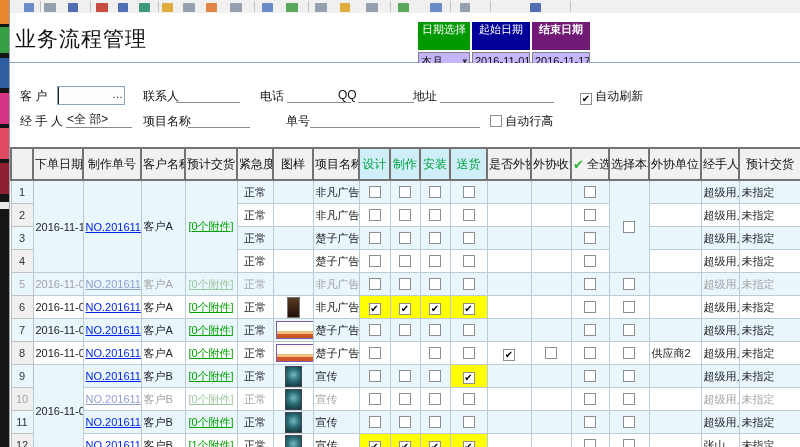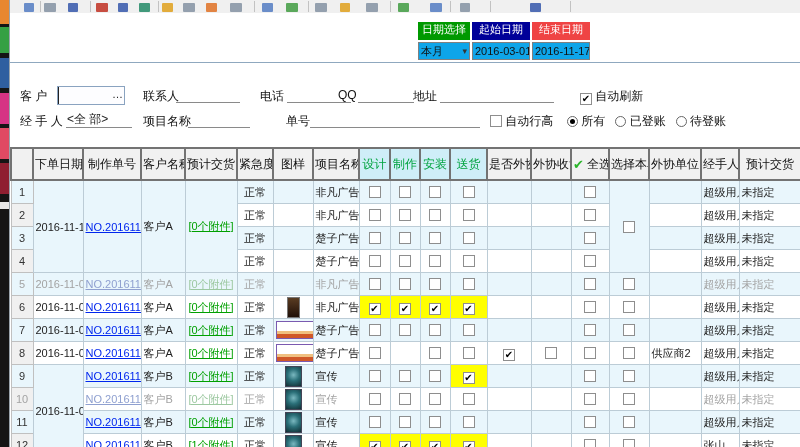--- a/index.html
+++ b/index.html
@@ -17,22 +17,22 @@
 
   
   #titlebar{position:absolute;left:10px;top:13px;width:790px;height:49px;background:#fff;border-bottom:1px solid #8fa8bf;}
   .page-title{position:absolute;left:5px;top:12px;font-size:21px;color:#111;letter-spacing:1px;}
   .add-flow{position:absolute;left:316px;top:25px;font-size:12px;color:#0857c3;cursor:pointer;white-space:nowrap;}
   .add-flow .gear{color:#1e62c8;font-size:14px;margin-right:2px;vertical-align:-1px;}
   .add-flow .lbl{text-decoration:none;}
 
   
   #datepick{position:absolute;left:408px;top:9px;display:grid;grid-template-columns:52px 58px 58px;grid-column-gap:2px;grid-row-gap:2px;}
-  .dp-h{height:18px;line-height:15px;text-align:center;color:#fff;font-size:11px;}
-  .dp-v{height:16px;line-height:16px;background:#0ea5e9;border:1px solid #808080;font-size:11px;color:#111;padding:0 2px;display:flex;align-items:center;justify-content:space-between;white-space:nowrap;overflow:hidden;}
+  .dp-h{height:28px;line-height:15px;text-align:center;color:#fff;font-size:11px;}
+  .dp-v{height:16px;line-height:16px;background:#c4b5fd;border:1px solid #808080;font-size:11px;color:#111;padding:0 2px;display:flex;align-items:center;justify-content:space-between;white-space:nowrap;overflow:hidden;}
   .dp-v .dd{font-size:9px;color:#333;margin-left:2px;}
 
   
   #filters{position:absolute;left:10px;top:63px;width:790px;height:84px;background:#fff;font-size:12px;color:#111;}
   #filters .fl{position:absolute;white-space:nowrap;}
   .uline{position:absolute;border:none;border-bottom:1px solid #8a8a8a;background:transparent;height:15px;font-size:12px;padding:0 1px;outline:none;color:#222;font-family:inherit;}
   .cust-box{position:absolute;left:47px;top:23px;width:66px;height:17px;border:1px solid #8aa3c0;background:#fdfdff;display:flex;}
   .cust-box input{flex:1;border:none;outline:none;min-width:0;background:transparent;font-size:12px;border-left:1px solid #222;}
   .cust-box .more{width:13px;text-align:center;font-size:11px;line-height:15px;color:#222;cursor:pointer;}
   .cb{display:inline-flex;width:12px;height:12px;border:1px solid #8e8e8e;background:#fff;align-items:center;justify-content:center;font-size:10px;line-height:10px;color:#000;vertical-align:-2px;box-sizing:border-box;}
@@ -105,30 +105,31 @@
       <div class="sep" style="left: 148px;"></div>
       <div class="sep" style="left: 244px;"></div>
       <div class="sep" style="left: 298px;"></div>
       <div class="sep" style="left: 380px;"></div>
       <div class="sep" style="left: 440px;"></div>
       <div class="sep" style="left: 480px;"></div>
       <div class="sep" style="left: 560px;"></div>
     </div>
 
   <div id="titlebar">
+    <div class="page-title">业务流程管理</div>
     <div id="datepick">
       <div class="dp-h" id="dp-h1" style="background: rgb(0, 153, 0);">日期选择</div>
       <div class="dp-h" id="dp-h2" style="background: rgb(0, 0, 153);">起始日期</div>
-      <div class="dp-h" id="dp-h3" style="background: #ef4444;">结束日期</div>
+      <div class="dp-h" id="dp-h3" style="background: #701a75; font-weight: bold;">结束日期</div>
       <div class="dp-v">
         <span>本月</span>
         <span class="dd">▾</span>
       </div>
       <div class="dp-v">
-        <span>2016-03-01</span>
+        <span>2016-11-01</span>
 
       </div>
       <div class="dp-v">
         <span>2016-11-17</span>
 
       </div>
     </div>
   </div>
 
   <div id="filters">
@@ -152,28 +153,20 @@
 
     <span class="fl" style="left:10px;top:50px;">经 手 人</span>
     <input class="uline" style="left: 56px; top: 49px; width: 64px;" value="&lt;全 部&gt;">
     <span class="fl" style="left:133px;top:50px;">项目名称</span>
     <input class="uline" style="left: 178px; top: 49px; width: 60px;" value="">
     <span class="fl" style="left:276px;top:50px;">单号</span>
     <input class="uline" style="left: 300px; top: 49px; width: 168px;" value="">
     <span class="fl" style="left:480px;top:50px;">
       <span class="cb"></span>
       <span>自动行高</span>
-    </span>
-    <span class="fl" style="left:557px;top:50px;">
-      <span class="radio sel"></span>
-      <span>所有</span>&nbsp;&nbsp;
-      <span class="radio"></span>
-      <span>已登账</span>&nbsp;&nbsp;
-      <span class="radio"></span>
-      <span>待登账</span>
     </span>
   </div>
 
   <div id="grid-wrap">
     <table>
       <colgroup id="cols">
           <col style="width: 22px;">
           <col style="width: 50px;">
           <col style="width: 58px;">
           <col style="width: 44px;">

